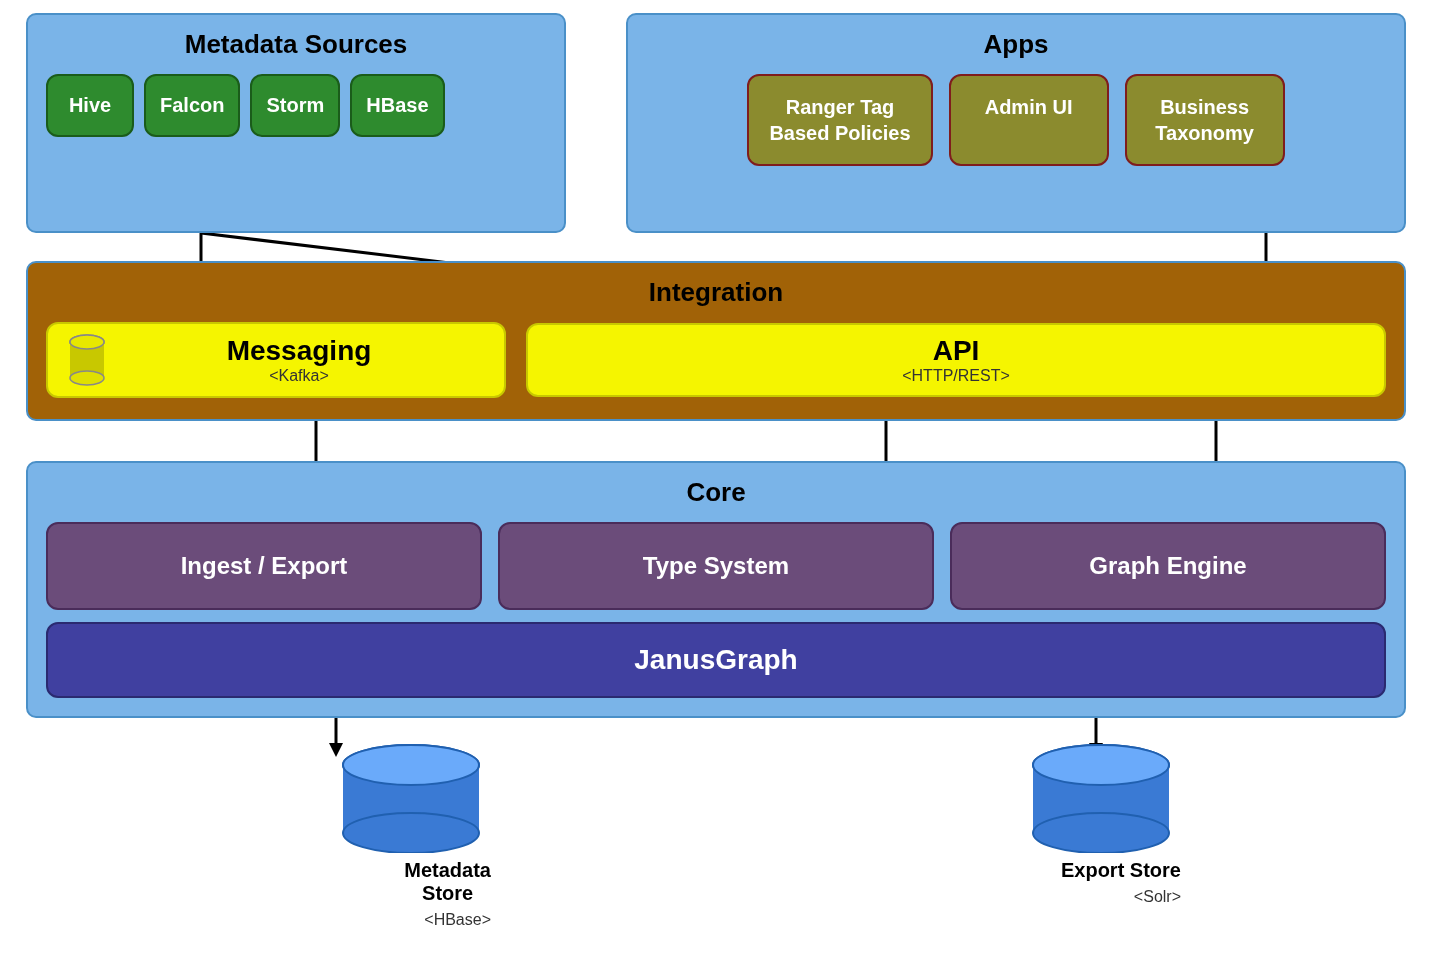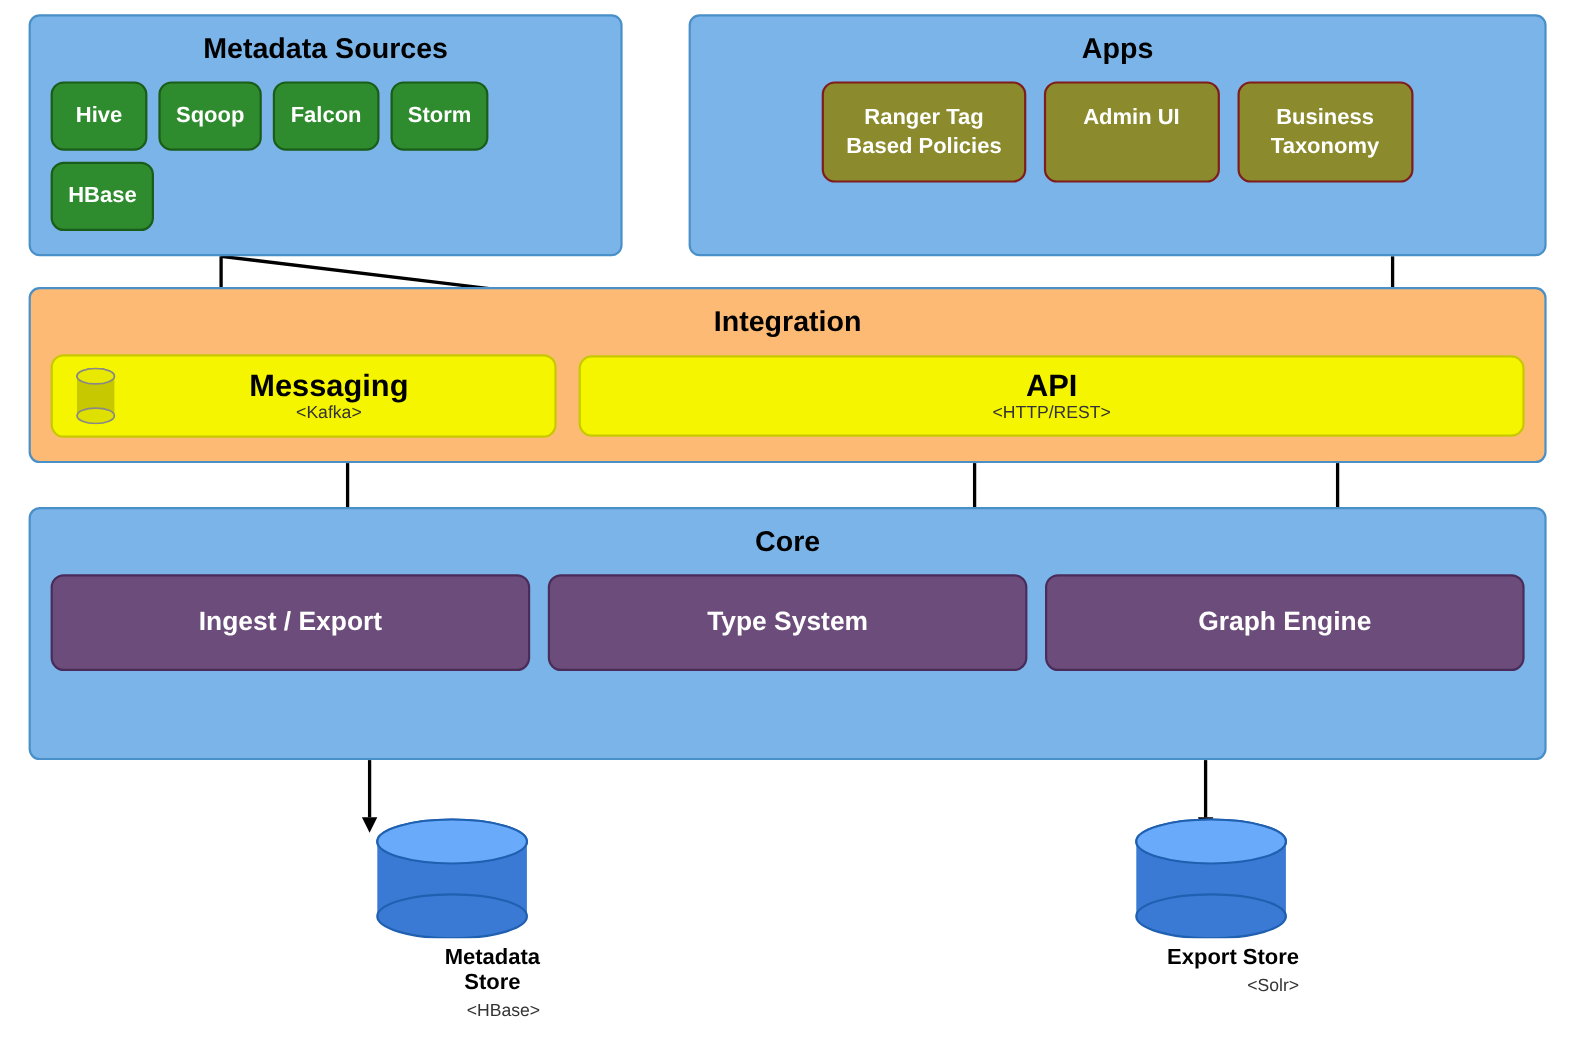--- a/index.html
+++ b/index.html
@@ -85,21 +85,21 @@
       font-size: 20px;
       font-weight: bold;
       padding: 18px 20px;
       min-width: 160px;
       text-align: center;
       line-height: 1.3;
     }
 
     
     .integration-row {
-      background: #fdba74;
+      background: #a16207;
       border: 2px solid #4a90c8;
       border-radius: 10px;
       padding: 14px 18px 18px;
       width: 100%;
       position: absolute;
       top: 248px;
       left: 0;
       min-height: 160px;
     }
 
@@ -267,21 +267,20 @@
     <line x1="1070" y1="678" x2="1070" y2="730" stroke="#000" stroke-width="3"></line>
     <polygon points="1070,744 1063,730 1077,730" fill="#000"></polygon>
   </svg>
 
   <div class="top-row">
 
     <div class="metadata-sources">
       <div class="section-title">Metadata Sources</div>
       <div class="green-items">
         <div class="green-item">Hive</div>
-        <div class="green-item">Sqoop</div>
         <div class="green-item">Falcon</div>
         <div class="green-item">Storm</div>
         <div class="green-item">HBase</div>
       </div>
     </div>
 
     <div class="apps-box">
       <div class="section-title">Apps</div>
       <div class="olive-items">
         <div class="olive-item">Ranger Tag<br>Based Policies</div>
@@ -319,20 +318,21 @@
   </div>
 
   <div class="core-row">
     <div class="section-title">Core</div>
     <div class="core-inner">
       <div class="purple-items">
         <div class="purple-item">Ingest / Export</div>
         <div class="purple-item">Type System</div>
         <div class="purple-item">Graph Engine</div>
       </div>
+      <div class="janusgraph-bar">JanusGraph</div>
     </div>
   </div>
 
   <div class="stores-row">
 
     <div class="store-item">
       <svg width="160" height="110" viewBox="0 0 160 110" xmlns="http://www.w3.org/2000/svg">
         <ellipse cx="80" cy="22" rx="68" ry="20" fill="#5090e8" stroke="#2060b0" stroke-width="2"></ellipse>
         <rect x="12" y="22" width="136" height="68" fill="#3a7ad4" stroke="none"></rect>
         <ellipse cx="80" cy="90" rx="68" ry="20" fill="#3a7ad4" stroke="#2060b0" stroke-width="2"></ellipse>

